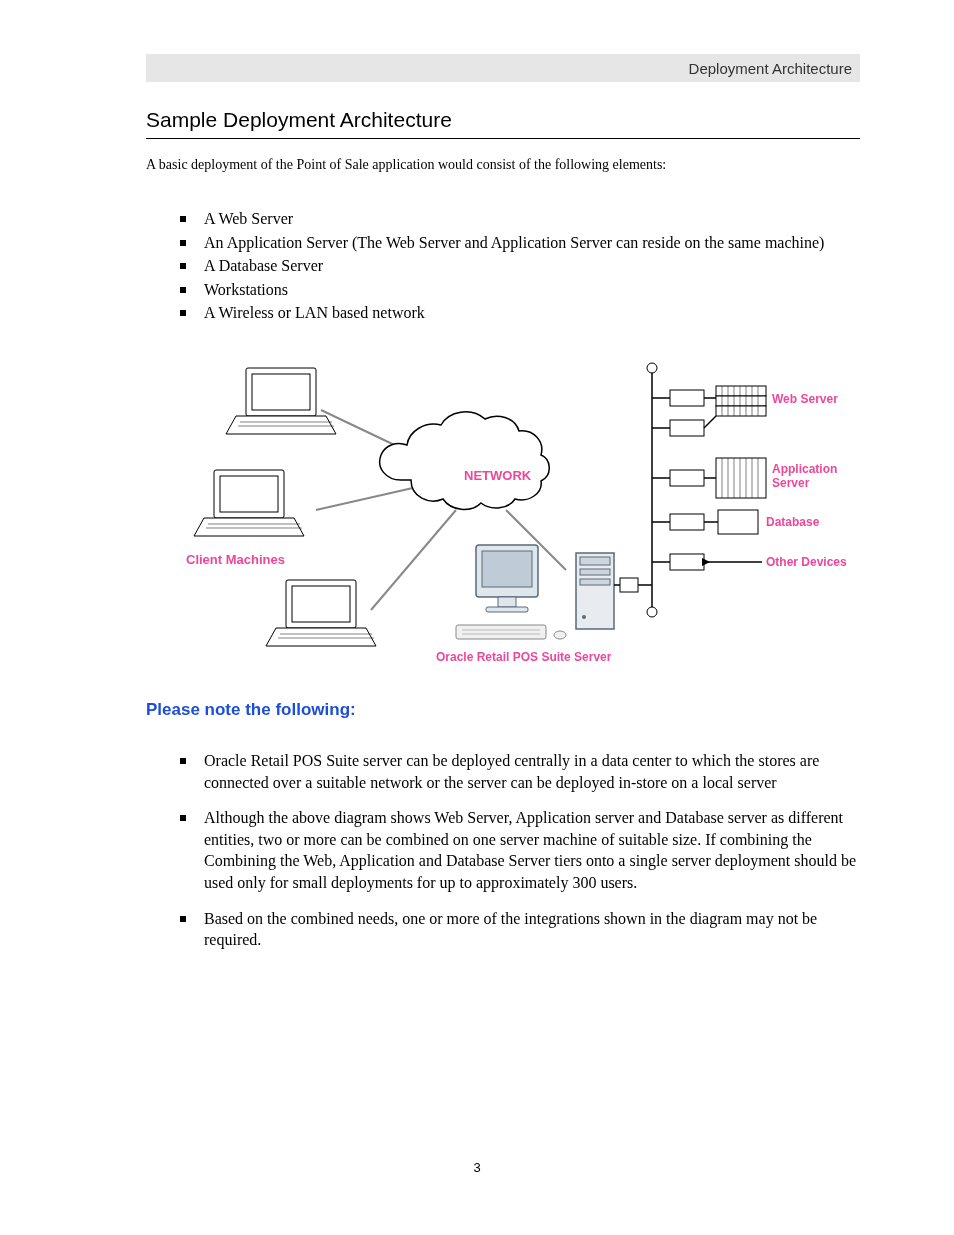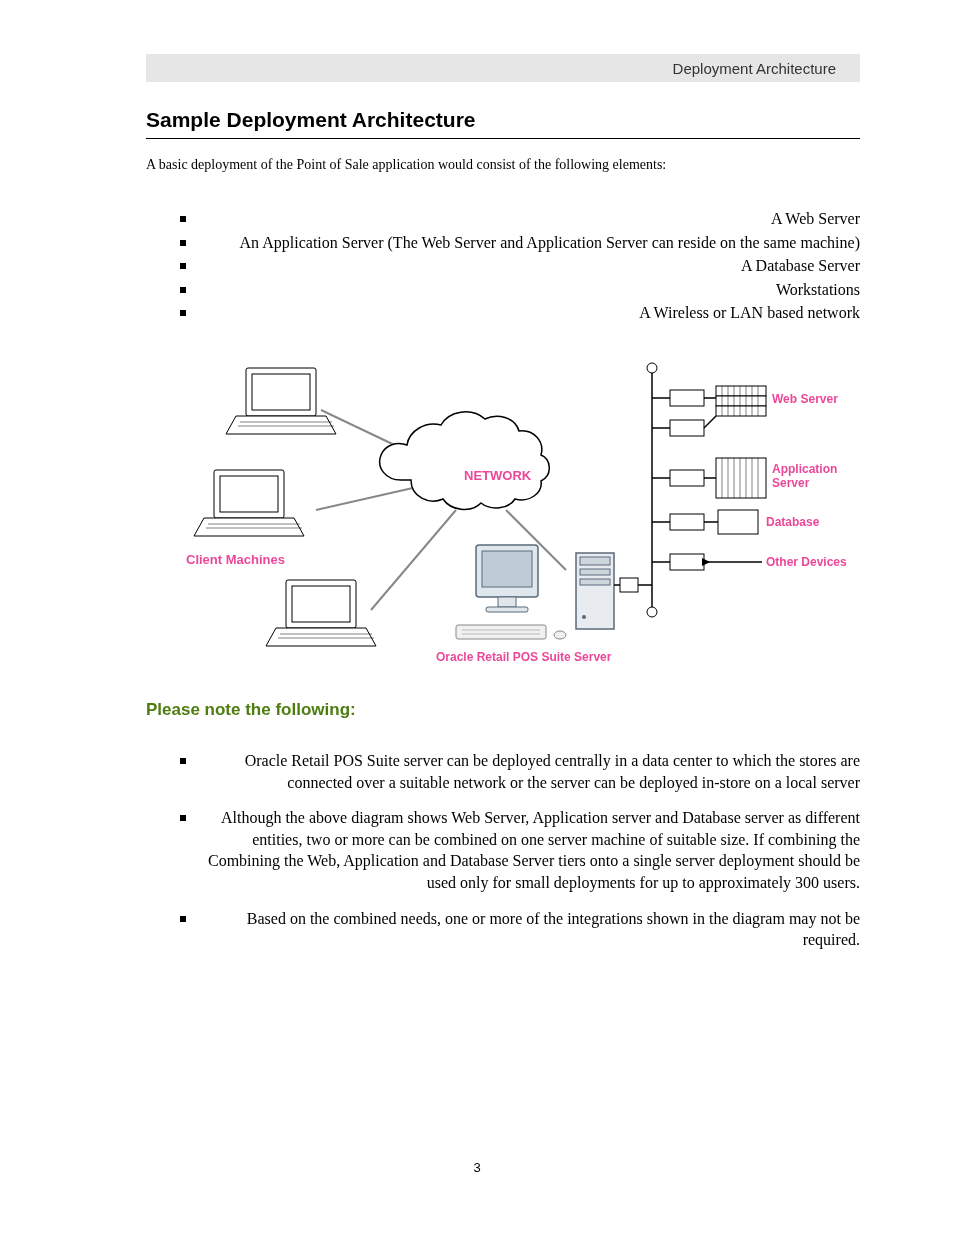--- a/index.html
+++ b/index.html
@@ -15,31 +15,31 @@
   .header-band {
     position: absolute;
     left: 146px;
     top: 54px;
     width: 714px;
     height: 28px;
     background: #e6e6e6;
     display: flex;
     align-items: center;
     justify-content: flex-end;
-    padding-right: 24px;
+    padding-right: 8px;
     font-family: Arial, Helvetica, sans-serif;
     font-size: 15px;
     color: #333;
   }
   .section-title {
     position: absolute;
     left: 146px;
     top: 108px;
     font-family: Arial, Helvetica, sans-serif;
-    font-weight: bold;
+    font-weight: normal;
     font-size: 21px;
     color: #000;
   }
   .divider {
     position: absolute;
     left: 146px;
     top: 138px;
     width: 714px;
     height: 0;
     border-top: 1px solid #000;
@@ -53,42 +53,42 @@
     line-height: 1.35;
   }
   .list1 {
     position: absolute;
     left: 146px;
     top: 208px;
     width: 714px;
     font-size: 16px;
     line-height: 1.35;
   }
-  ul { list-style: none; text-align: right; }
+  ul { list-style: none; }
   .bullet {
     display: flex;
     margin-bottom: 2px;
   }
   .bullet .dot {
     width: 6px; height: 6px; background: #000;
     margin-top: 8px;
     margin-left: 34px;
     margin-right: 18px;
     flex-shrink: 0;
   }
   .bullet .txt { flex: 1; }
   .list2-heading {
     position: absolute;
     left: 146px;
     top: 700px;
     width: 714px;
     font-family: Arial, Helvetica, sans-serif;
     font-weight: bold;
     font-size: 17px;
-    color: #4d7c0f;
+    color: #1d4ed8;
   }
   .list2 {
     position: absolute;
     left: 146px;
     top: 750px;
     width: 714px;
     font-size: 16px;
     line-height: 1.35;
   }
   .list2 .bullet { margin-bottom: 14px; }

